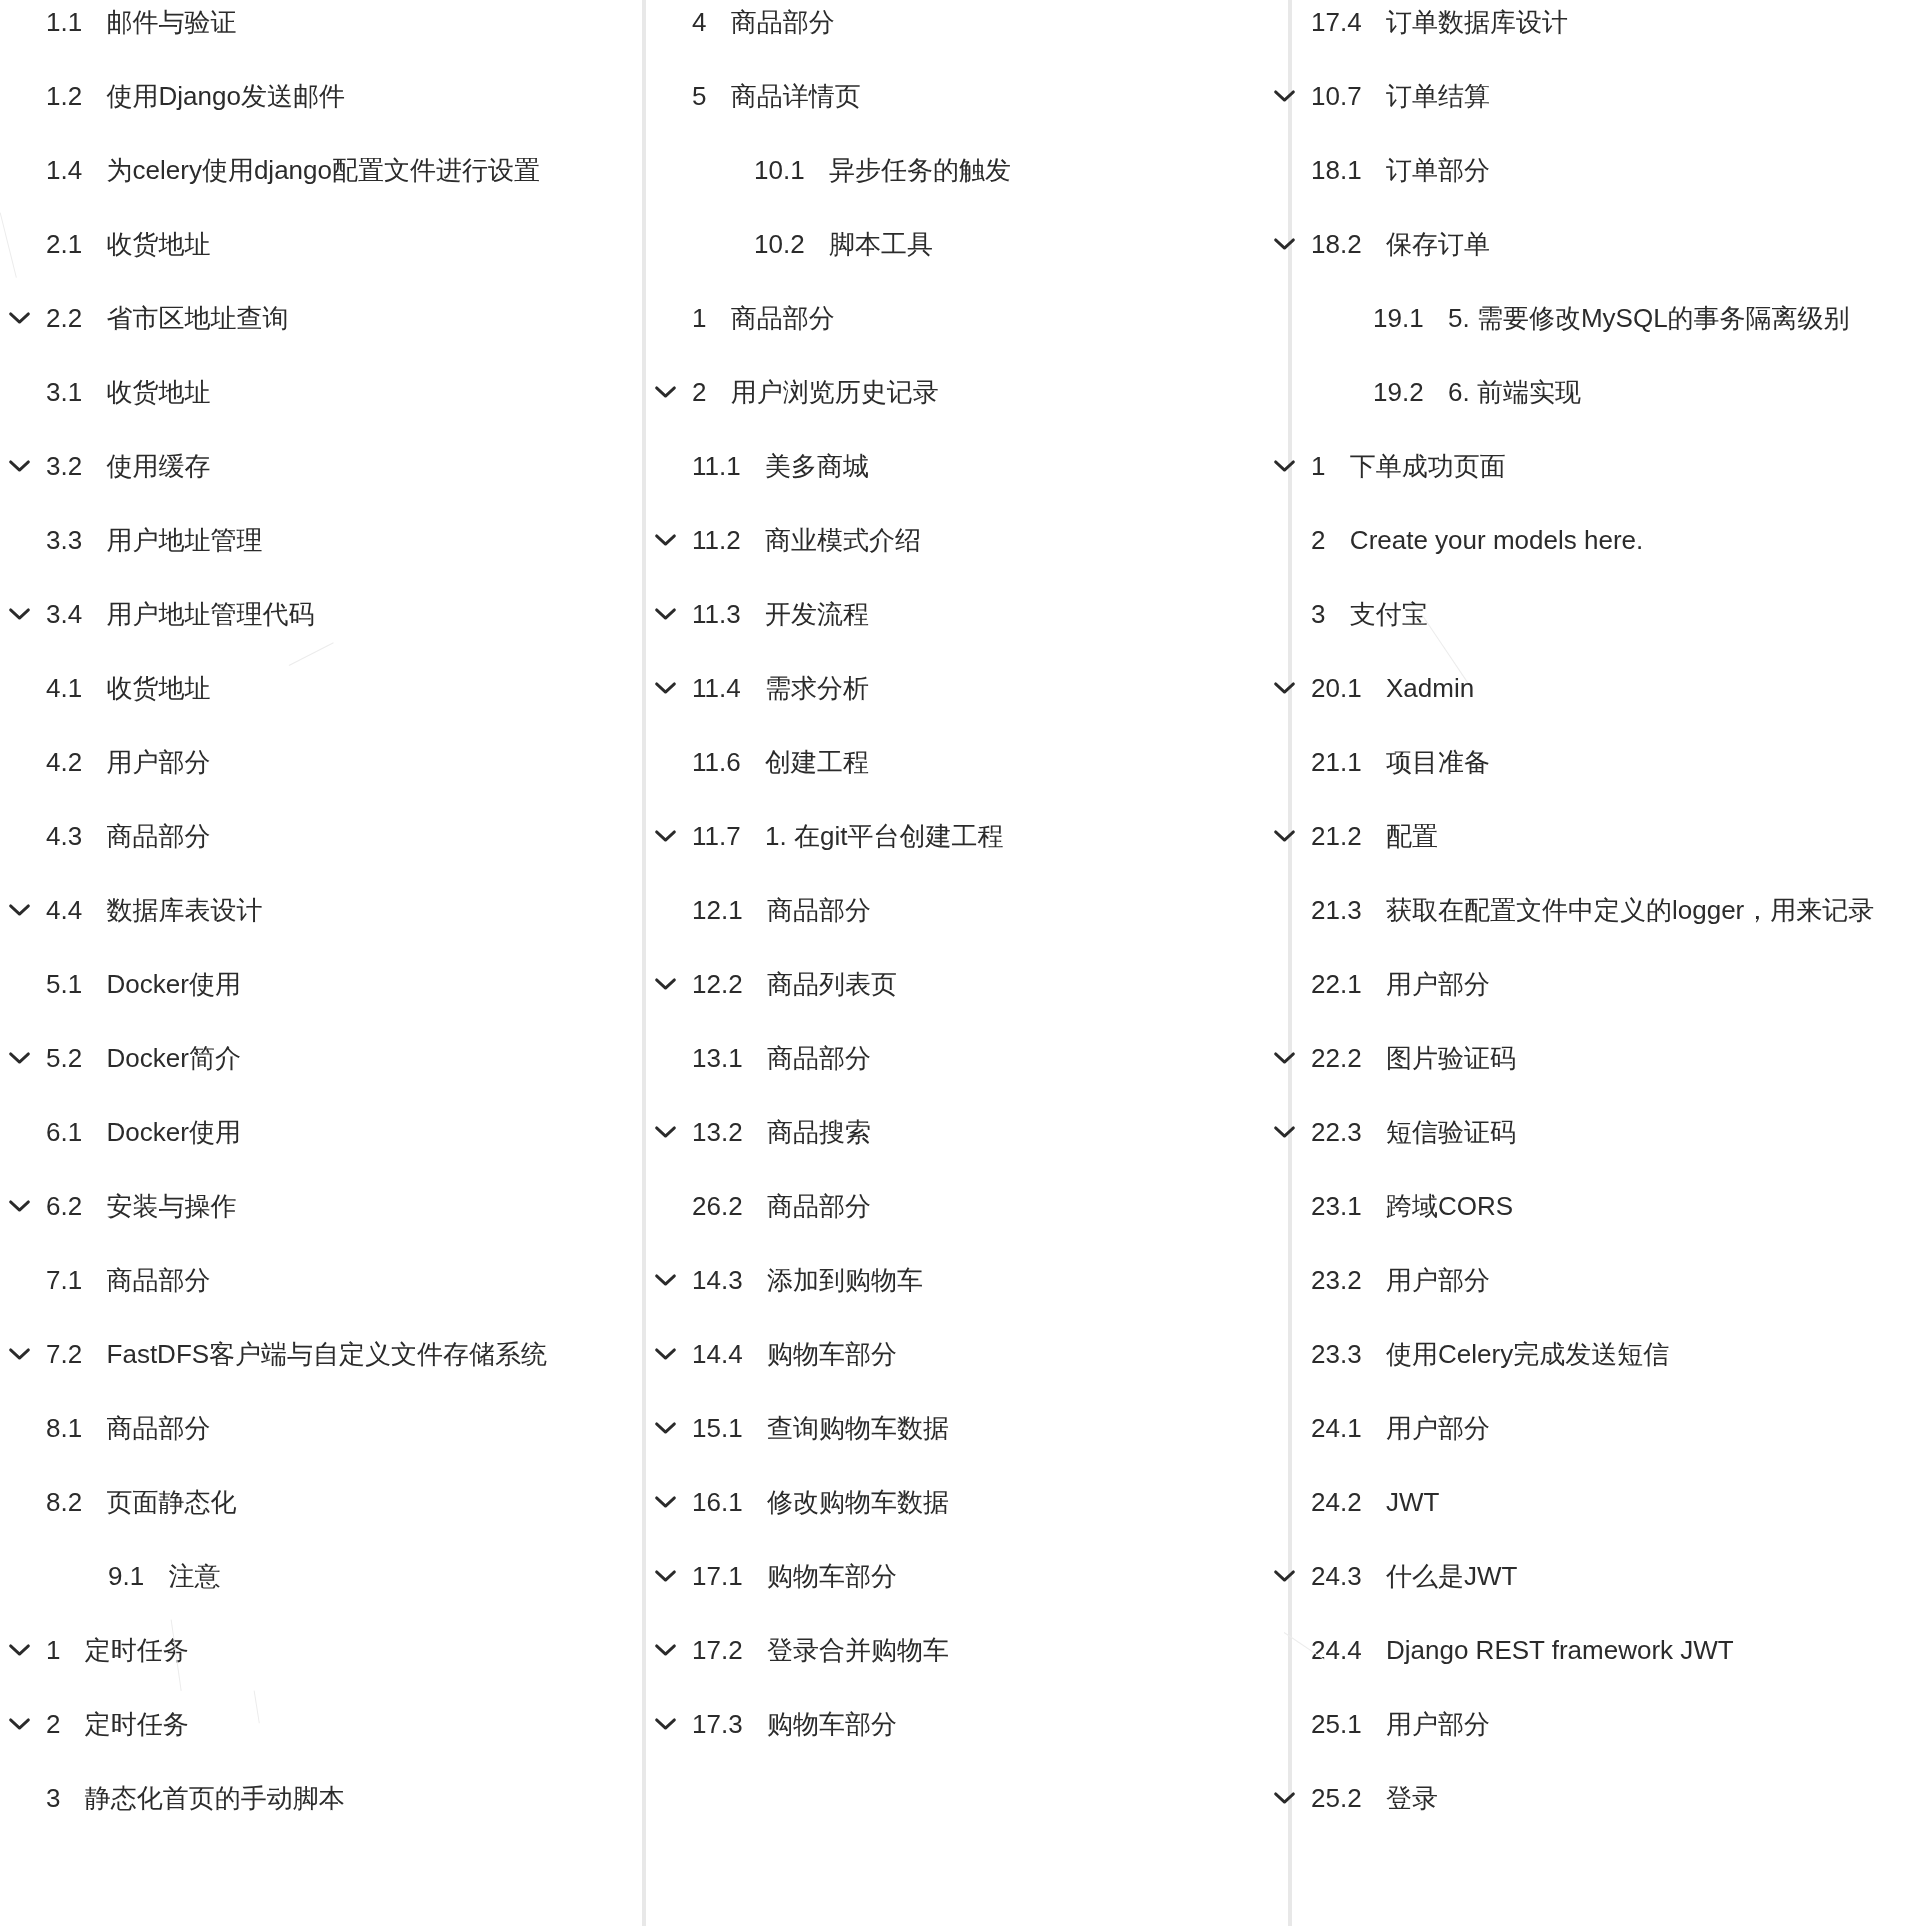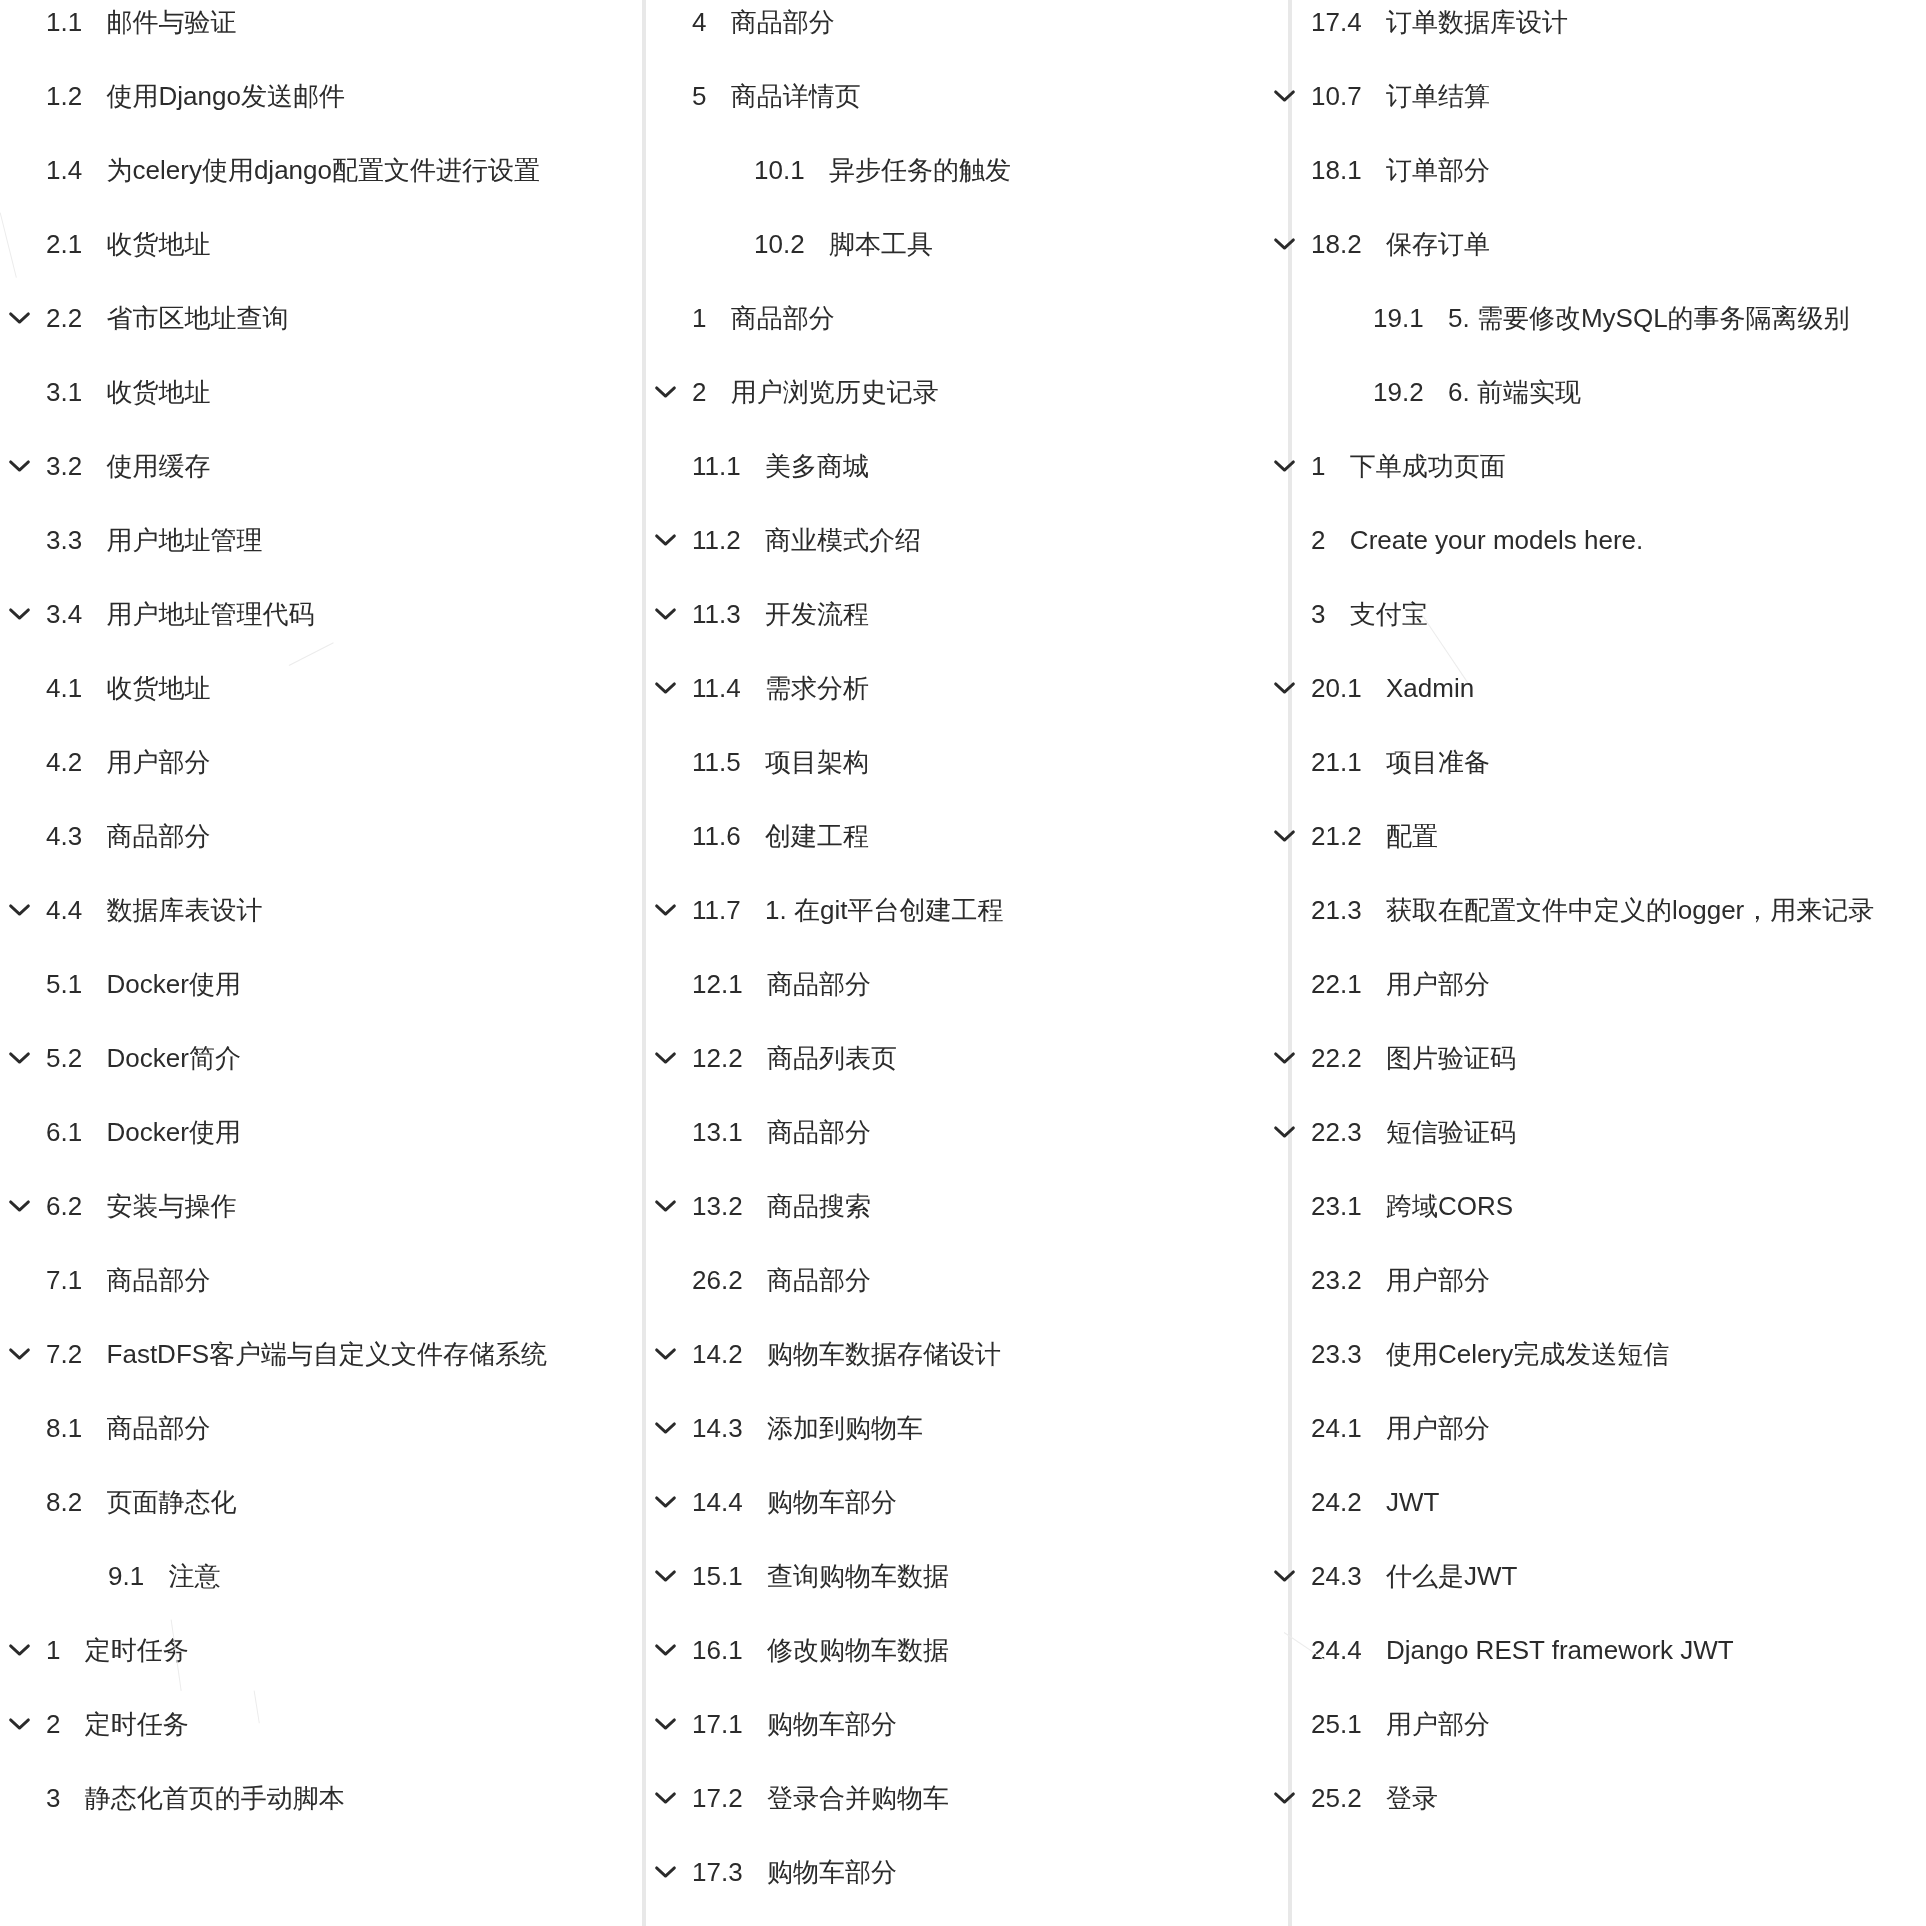--- a/index.html
+++ b/index.html
@@ -289,24 +289,20 @@
         <div class="row">
           <span class="chev">
             <svg width="23" height="14" viewBox="0 0 36 22" fill="none">
               <polyline points="4,4 18,17 32,4" stroke="#2b2b2b" stroke-width="4.5" stroke-linecap="round" stroke-linejoin="round"></polyline>
             </svg>
           </span>
           <span class="num">11.4</span>
           <span class="lab">需求分析</span>
         </div>
         <div class="row">
-          <span class="num">11.5</span>
-          <span class="lab">项目架构</span>
-        </div>
-        <div class="row">
           <span class="num">11.6</span>
           <span class="lab">创建工程</span>
         </div>
         <div class="row">
           <span class="chev">
             <svg width="23" height="14" viewBox="0 0 36 22" fill="none">
               <polyline points="4,4 18,17 32,4" stroke="#2b2b2b" stroke-width="4.5" stroke-linecap="round" stroke-linejoin="round"></polyline>
             </svg>
           </span>
           <span class="num">11.7</span>
@@ -334,29 +330,20 @@
             <svg width="23" height="14" viewBox="0 0 36 22" fill="none">
               <polyline points="4,4 18,17 32,4" stroke="#2b2b2b" stroke-width="4.5" stroke-linecap="round" stroke-linejoin="round"></polyline>
             </svg>
           </span>
           <span class="num">13.2</span>
           <span class="lab">商品搜索</span>
         </div>
         <div class="row">
           <span class="num">26.2</span>
           <span class="lab">商品部分</span>
-        </div>
-        <div class="row">
-          <span class="chev">
-            <svg width="23" height="14" viewBox="0 0 36 22" fill="none">
-              <polyline points="4,4 18,17 32,4" stroke="#2b2b2b" stroke-width="4.5" stroke-linecap="round" stroke-linejoin="round"></polyline>
-            </svg>
-          </span>
-          <span class="num">14.2</span>
-          <span class="lab">购物车数据存储设计</span>
         </div>
         <div class="row">
           <span class="chev">
             <svg width="23" height="14" viewBox="0 0 36 22" fill="none">
               <polyline points="4,4 18,17 32,4" stroke="#2b2b2b" stroke-width="4.5" stroke-linecap="round" stroke-linejoin="round"></polyline>
             </svg>
           </span>
           <span class="num">14.3</span>
           <span class="lab">添加到购物车</span>
         </div>

